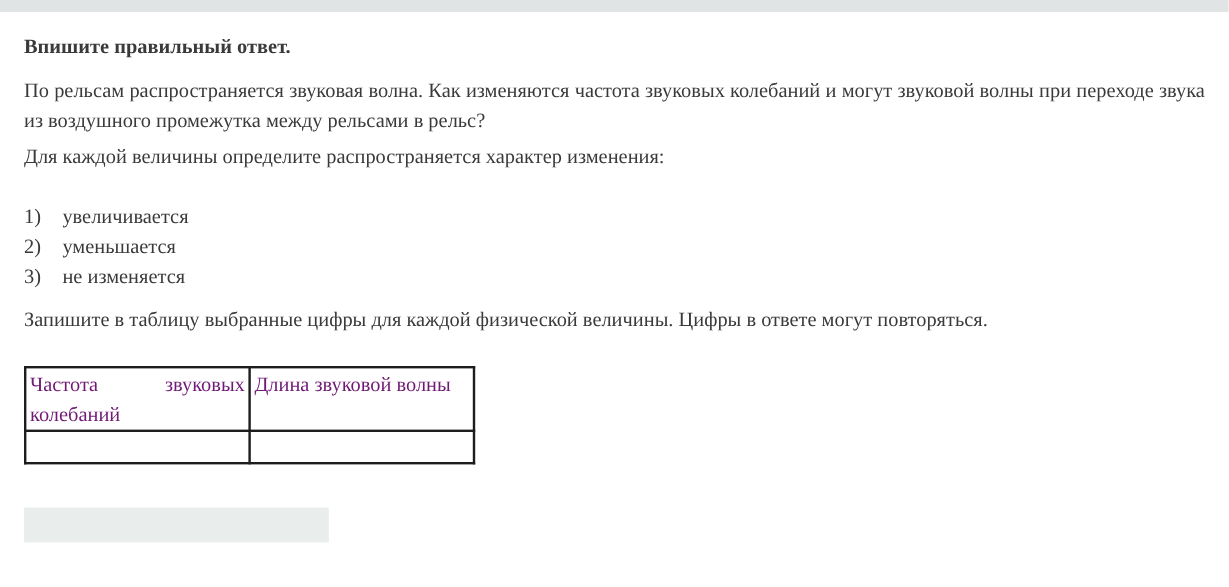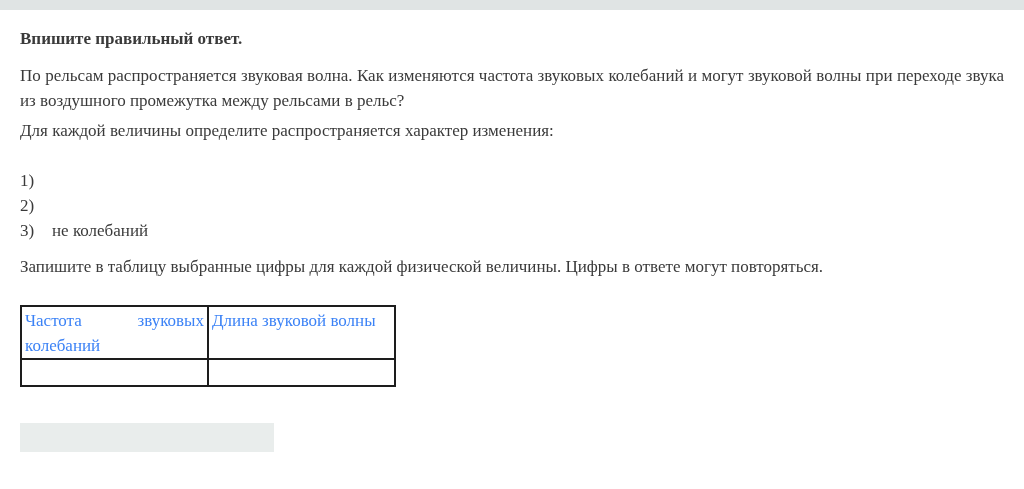--- a/index.html
+++ b/index.html
@@ -58,21 +58,21 @@
     border-collapse: collapse;
     width: 376px;
     table-layout: fixed;
   }
   table.answer-table td {
     border: 2px solid #1d1d1d;
     vertical-align: top;
     padding: 1px 3px 0 3px;
     font-size: 17px;
     line-height: 25px;
-    color: #3b82f6;
+    color: #701a75;
   }
   table.answer-table tr.header-row td {
     height: 53px;
   }
   table.answer-table tr.input-row td {
     height: 27px;
   }
   td.justify-cell { text-align: justify; }
   .answer-input-box {
     margin-top: 36px;
@@ -94,27 +94,29 @@
 
     <div class="task-title">Впишите правильный ответ.</div>
 
     <p class="question-text">По рельсам распространяется звуковая волна. Как изменяются частота звуковых колебаний и могут звуковой волны при переходе звука из воздушного промежутка между рельсами в рельс?</p>
 
     <p class="value-instruction">Для каждой величины определите распространяется характер изменения:</p>
 
     <ul class="options-list">
       <li class="option-item">
         <span class="option-number">1)</span>
+        <span class="option-label">увеличивается</span>
       </li>
       <li class="option-item">
         <span class="option-number">2)</span>
+        <span class="option-label">уменьшается</span>
       </li>
       <li class="option-item">
         <span class="option-number">3)</span>
-        <span class="option-label">не колебаний</span>
+        <span class="option-label">не изменяется</span>
       </li>
     </ul>
 
     <p class="table-instruction">Запишите в таблицу выбранные цифры для каждой физической величины. Цифры в ответе могут повторяться.</p>
 
     <table class="answer-table">
       <tbody>
         <tr class="header-row">
           <td class="justify-cell">Частота звуковых колебаний</td>
           <td>Длина звуковой волны</td>

